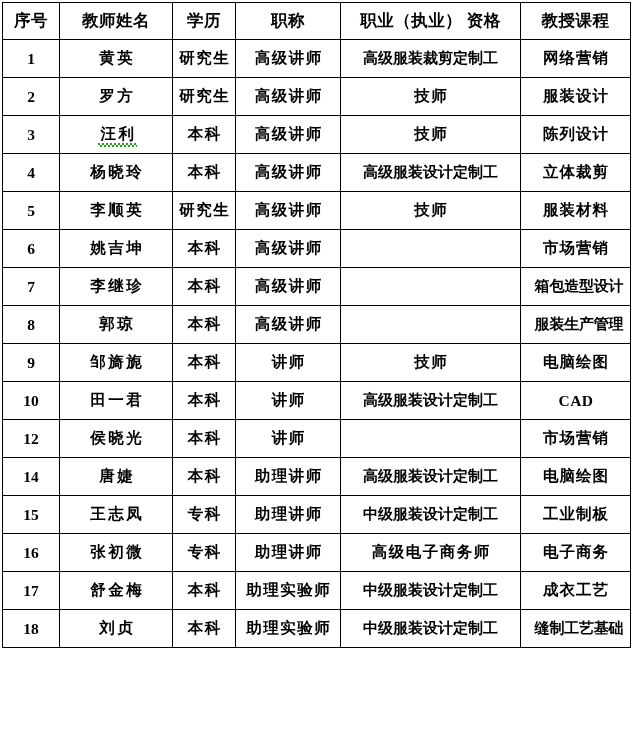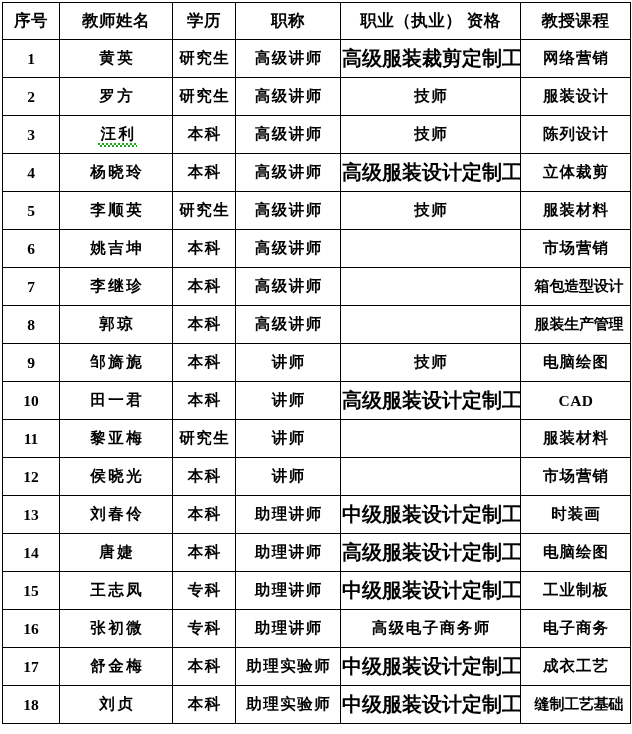--- a/index.html
+++ b/index.html
@@ -91,21 +91,21 @@
   td.cell-course {
     letter-spacing: 1px;
     text-indent: 1px;
   }
 
   
   td.cell-qual.long,
   td.cell-course.long {
     letter-spacing: 0;
     text-indent: 0;
-    font-size: 20px;
+    font-size: 15px;
   }
 
   td.cell-course.verylong {
     letter-spacing: -0.2px;
     text-indent: 0;
     font-size: 15px;
     padding-left: 8px;
   }
 
   td.cell-qual.empty,
@@ -242,42 +242,26 @@
         </tr>
         <tr>
           <td class="cell-index">10</td>
           <td class="cell-name">田一君</td>
           <td class="cell-edu">本科</td>
           <td class="cell-title">讲师</td>
           <td class="cell-qual long">高级服装设计定制工</td>
           <td class="cell-course latin">CAD</td>
         </tr>
         <tr>
-          <td class="cell-index">11</td>
-          <td class="cell-name">黎亚梅</td>
-          <td class="cell-edu">研究生</td>
-          <td class="cell-title">讲师</td>
-          <td class="cell-qual empty"></td>
-          <td class="cell-course">服装材料</td>
-        </tr>
-        <tr>
           <td class="cell-index">12</td>
           <td class="cell-name">侯晓光</td>
           <td class="cell-edu">本科</td>
           <td class="cell-title">讲师</td>
           <td class="cell-qual empty"></td>
           <td class="cell-course">市场营销</td>
-        </tr>
-        <tr>
-          <td class="cell-index">13</td>
-          <td class="cell-name">刘春伶</td>
-          <td class="cell-edu">本科</td>
-          <td class="cell-title">助理讲师</td>
-          <td class="cell-qual long">中级服装设计定制工</td>
-          <td class="cell-course">时装画</td>
         </tr>
         <tr>
           <td class="cell-index">14</td>
           <td class="cell-name">唐婕</td>
           <td class="cell-edu">本科</td>
           <td class="cell-title">助理讲师</td>
           <td class="cell-qual long">高级服装设计定制工</td>
           <td class="cell-course">电脑绘图</td>
         </tr>
         <tr>

